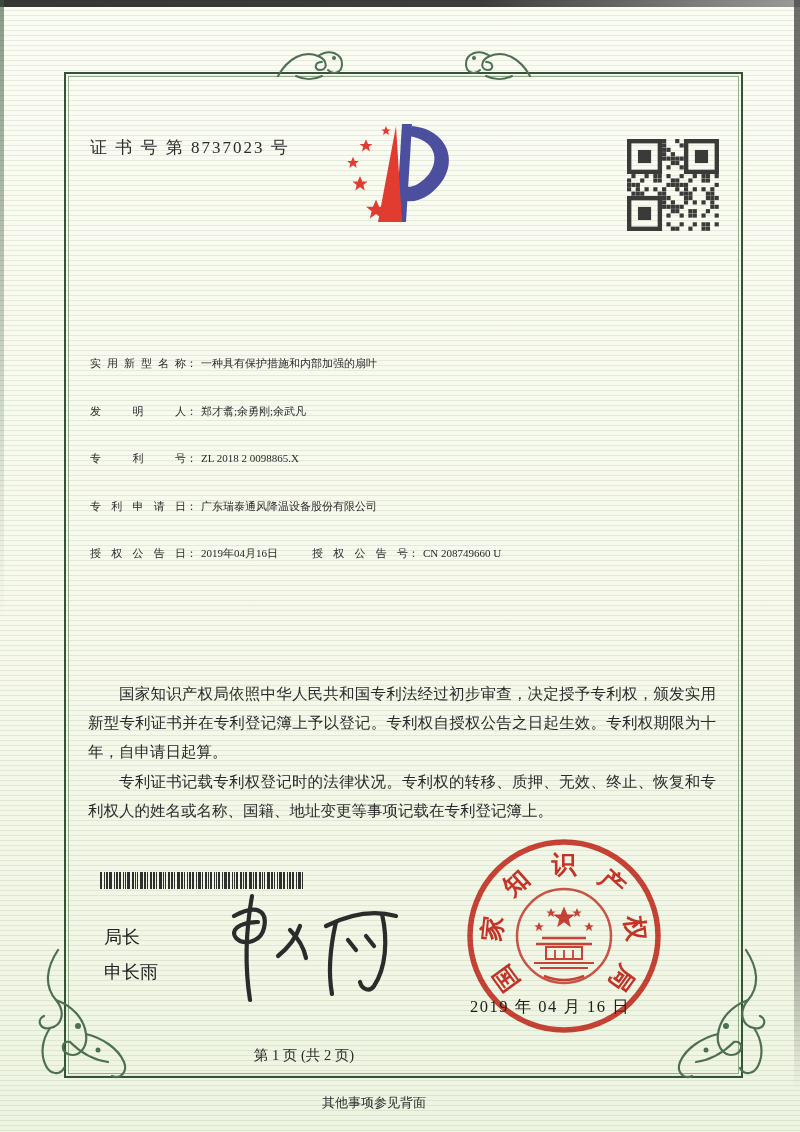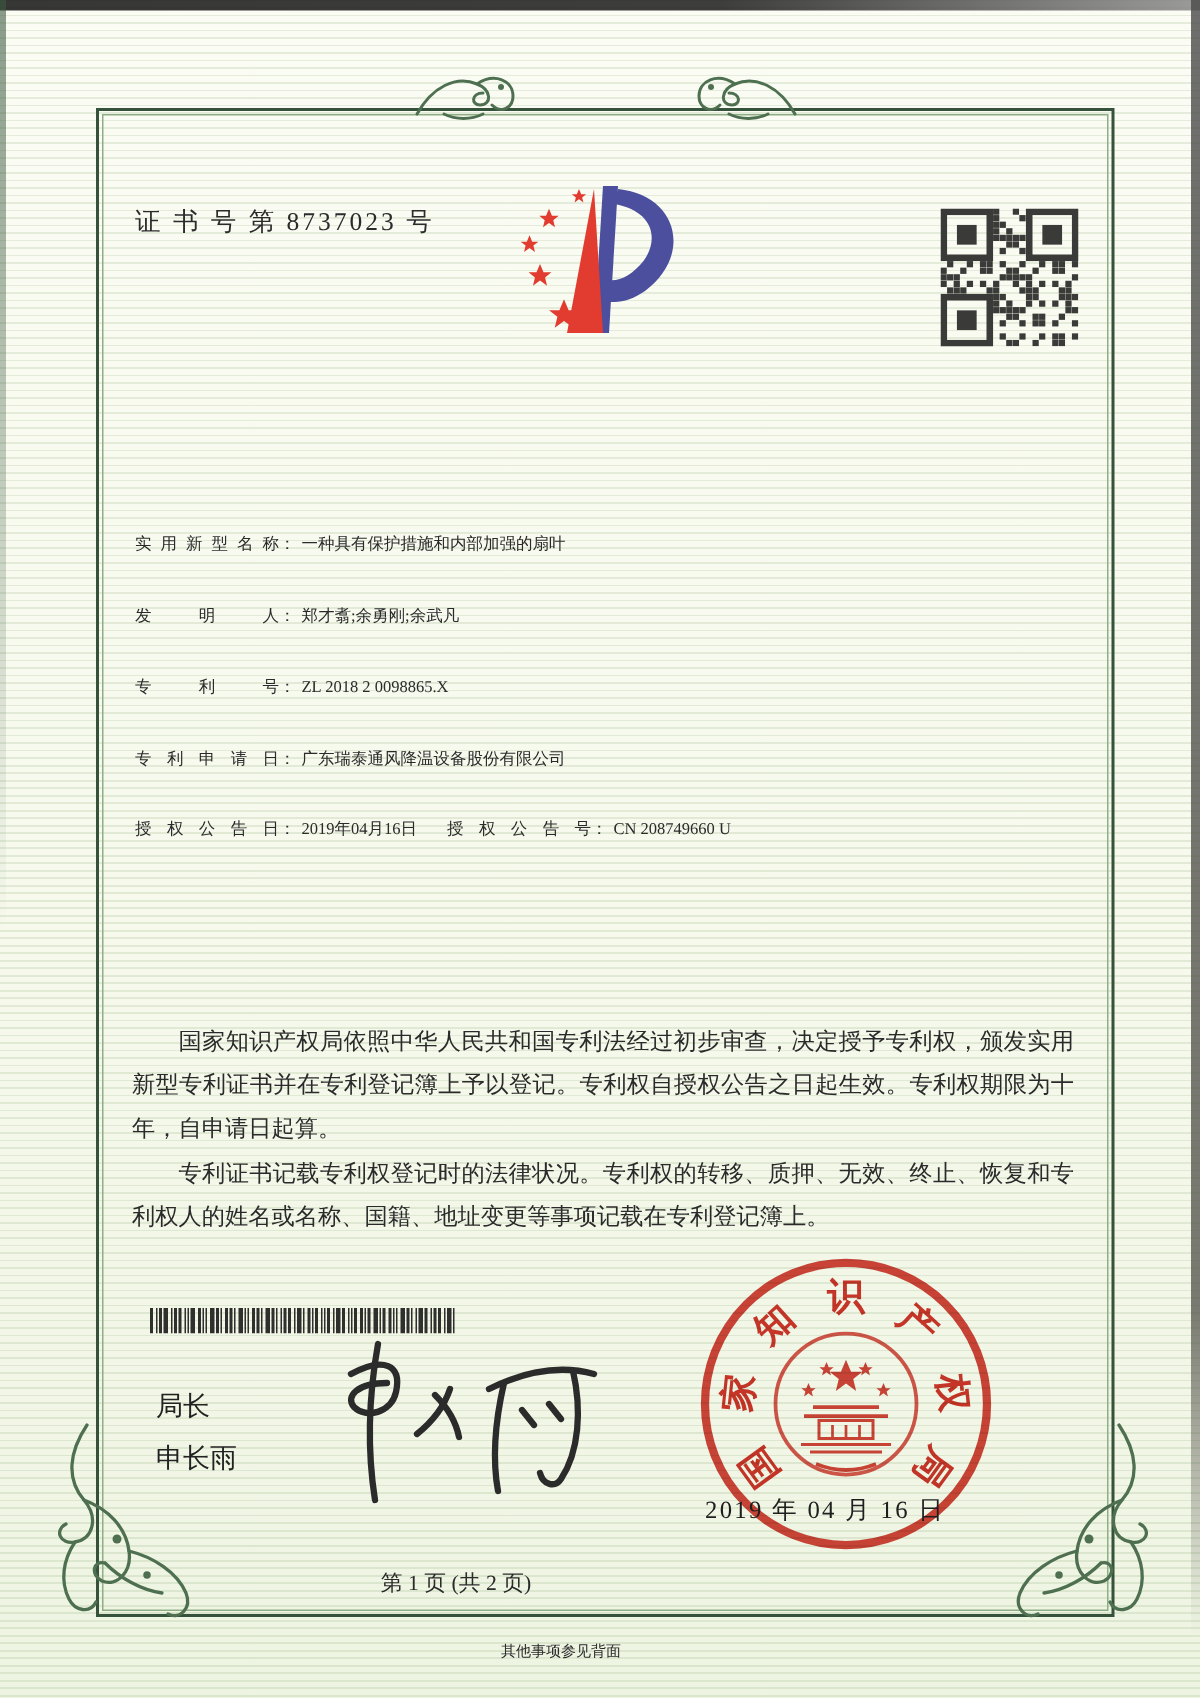--- a/index.html
+++ b/index.html
@@ -31,40 +31,40 @@
   .logo{position:absolute;left:336px;top:118px;width:126px;height:114px;}
   .qr{position:absolute;left:627px;top:139px;width:92px;height:92px;}
 
   .title{position:absolute;left:0;width:780px;top:260px;text-align:center;
     font-size:40px;letter-spacing:11px;color:#1d1d1d;font-weight:500;}
 
   .fields{position:absolute;left:90px;top:350px;width:624px;font-size:11px;color:#2a2a2a;}
   .frow{line-height:26px;margin-bottom:21.5px;white-space:nowrap;}
   .f-label{display:inline-block;width:96px;text-align:justify;text-align-last:justify;vertical-align:top;}
   .f-colon{display:inline-block;margin-right:4px;}
-  .pair2{margin-left:20px;}
+  .pair2{margin-left:34px;}
 
   .paras{position:absolute;left:88px;top:681px;width:628px;font-size:15.5px;
     line-height:29.2px;text-align:justify;color:#2a2a2a;font-family:Liberation Mono, monospace;}
   .paras p{margin:0;text-indent:2em;}
 
   .barcode{position:absolute;left:100px;top:872px;width:206px;height:17px;}
 
   .officer{position:absolute;left:104px;top:920px;font-size:18px;line-height:35px;color:#222;}
   .signature{position:absolute;left:214px;top:882px;width:195px;height:125px;}
 
   .seal{position:absolute;left:464px;top:836px;width:200px;height:200px;mix-blend-mode:multiply;}
   .seal svg{position:absolute;inset:0;}
   .seal-ring{position:absolute;inset:0;}
   .seal-ring span{position:absolute;left:50%;top:50%;font-weight:bold;font-size:25px;
     font-family:"Liberation Serif","DejaVu Serif",serif;}
   .seal-date{position:absolute;left:470px;top:996px;font-size:16.5px;letter-spacing:1.5px;color:#1e1e1e;}
 
   .page-info{position:absolute;left:0;width:608px;top:1046px;text-align:center;font-size:14.5px;color:#2a2a2a;}
-  .back-note{position:absolute;left:0;width:748px;top:1094px;text-align:center;font-size:10px;color:#2a2a2a;}
+  .back-note{position:absolute;left:0;width:748px;top:1094px;text-align:center;font-size:13px;color:#2a2a2a;}
 </style>
 </head>
 <body>
 
 <div class="sheet">
   <div class="guilloche"></div>
   <div class="scan-top"></div>
   <div class="scan-right"></div>
   <div class="scan-left"></div>
 

